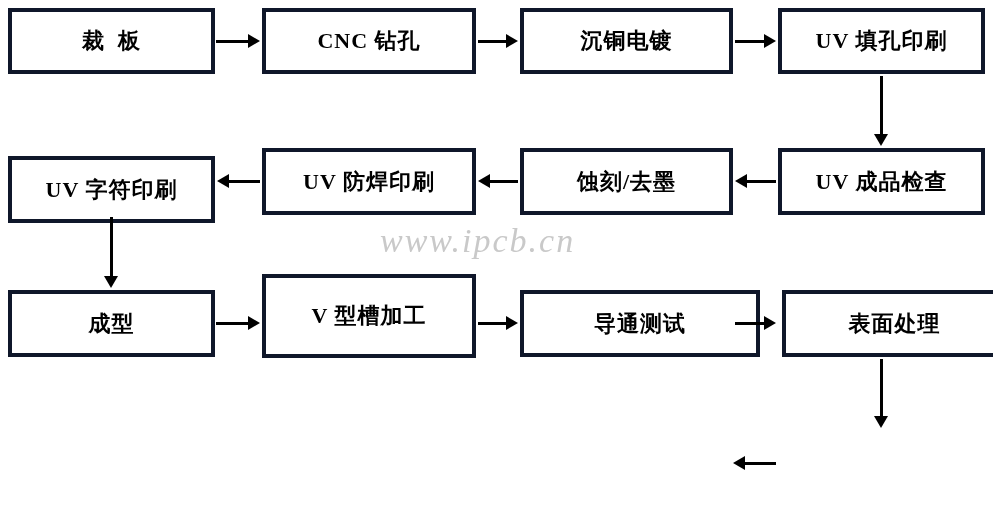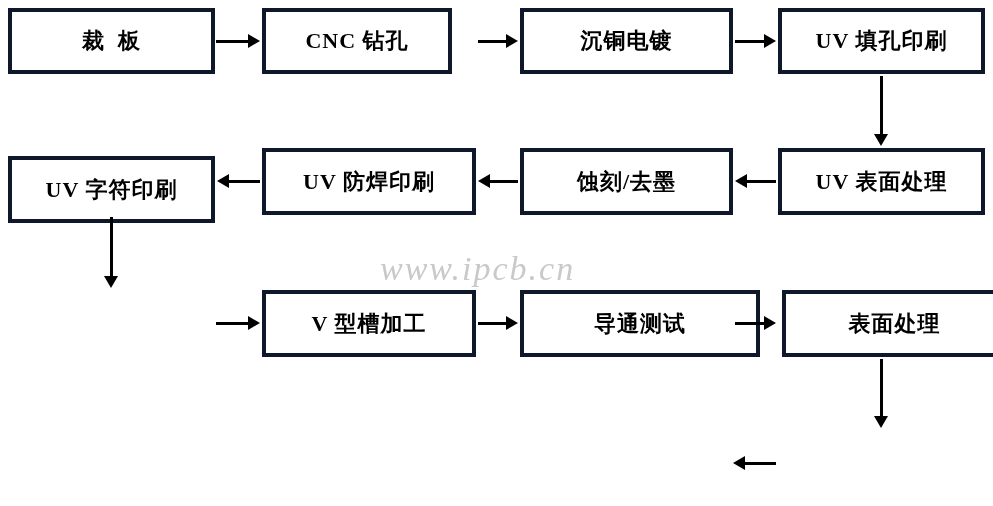--- a/index.html
+++ b/index.html
@@ -56,32 +56,31 @@
   }
   .watermark {
     position: absolute;
     left: 380px;
     top: 222px;
     font-size: 34px;
     font-style: italic;
     color: #c9c9c9;
     font-family: "Liberation Serif", "DejaVu Serif", serif;
     letter-spacing: 2px;
-    margin-top: 28px;
   }
 </style>
 </head>
 <body>
 
 <div class="canvas">
 
   <div class="node" style="left:8px; top:8px; width:207px; height:66px">
     <span class="label">裁  板</span>
   </div>
-  <div class="node" style="left:262px; top:8px; width:190px; height:66px">
+  <div class="node" style="left:262px; top:8px; width:214px; height:66px">
     <span class="label">CNC 钻孔</span>
   </div>
   <div class="node" style="left:778px; top:8px; width:207px; height:66px">
     <span class="label">UV 填孔印刷</span>
   </div>
   <div class="node" style="left:520px; top:8px; width:213px; height:66px">
     <span class="label">沉铜电镀</span>
   </div>
 
   <div class="arrow h right" style="left:216px; top:34px; width:44px">
@@ -105,21 +104,21 @@
   <div class="node" style="left:8px; top:156px; width:207px; height:67px">
     <span class="label">UV 字符印刷</span>
   </div>
   <div class="node" style="left:262px; top:148px; width:214px; height:67px">
     <span class="label">UV 防焊印刷</span>
   </div>
   <div class="node" style="left:520px; top:148px; width:213px; height:67px">
     <span class="label">蚀刻/去墨</span>
   </div>
   <div class="node" style="left:778px; top:148px; width:207px; height:67px">
-    <span class="label">UV 表面处理</span>
+    <span class="label">UV 成品检查</span>
   </div>
 
   <div class="arrow h left" style="left:735px; top:174px; width:41px">
       <i class="head"></i>
       <i class="shaft"></i>
     </div>
   <div class="arrow h left" style="left:478px; top:174px; width:40px">
       <i class="head"></i>
       <i class="shaft"></i>
     </div>
@@ -128,21 +127,24 @@
       <i class="shaft"></i>
     </div>
 
   <div class="arrow v down" style="left:104px; top:217px; height:71px">
       <i class="shaft"></i>
       <i class="head"></i>
     </div>
 
   <div class="watermark">www.ipcb.cn</div>
 
-  <div class="node" style="left:262px; top:290px; width:214px; height:67px">
+  <div class="node" style="left:8px; top:290px; width:207px; height:67px">
+    <span class="label">成型</span>
+  </div>
+  <div class="node" style="left:262px; top:274px; width:214px; height:84px">
     <span class="label">V 型槽加工</span>
   </div>
   <div class="node" style="left:520px; top:290px; width:240px; height:67px">
     <span class="label">导通测试</span>
   </div>
   <div class="node" style="left:782px; top:290px; width:225px; height:67px">
     <span class="label">表面处理</span>
   </div>
 
   <div class="arrow h right" style="left:216px; top:316px; width:44px">

